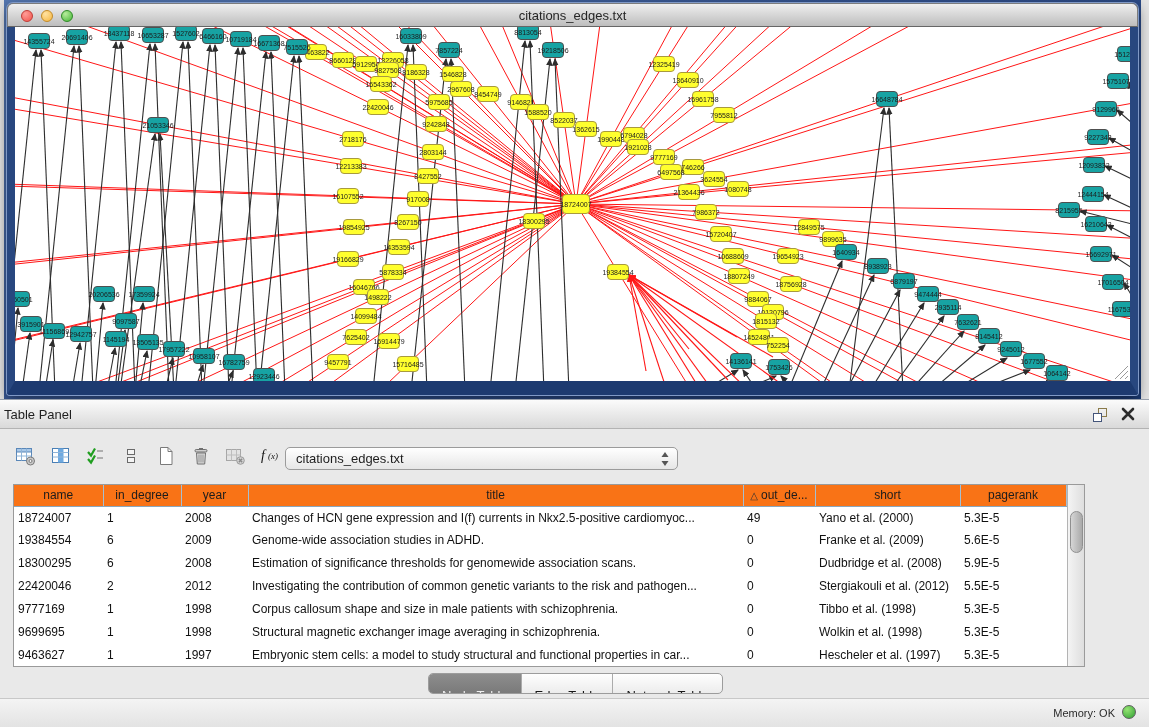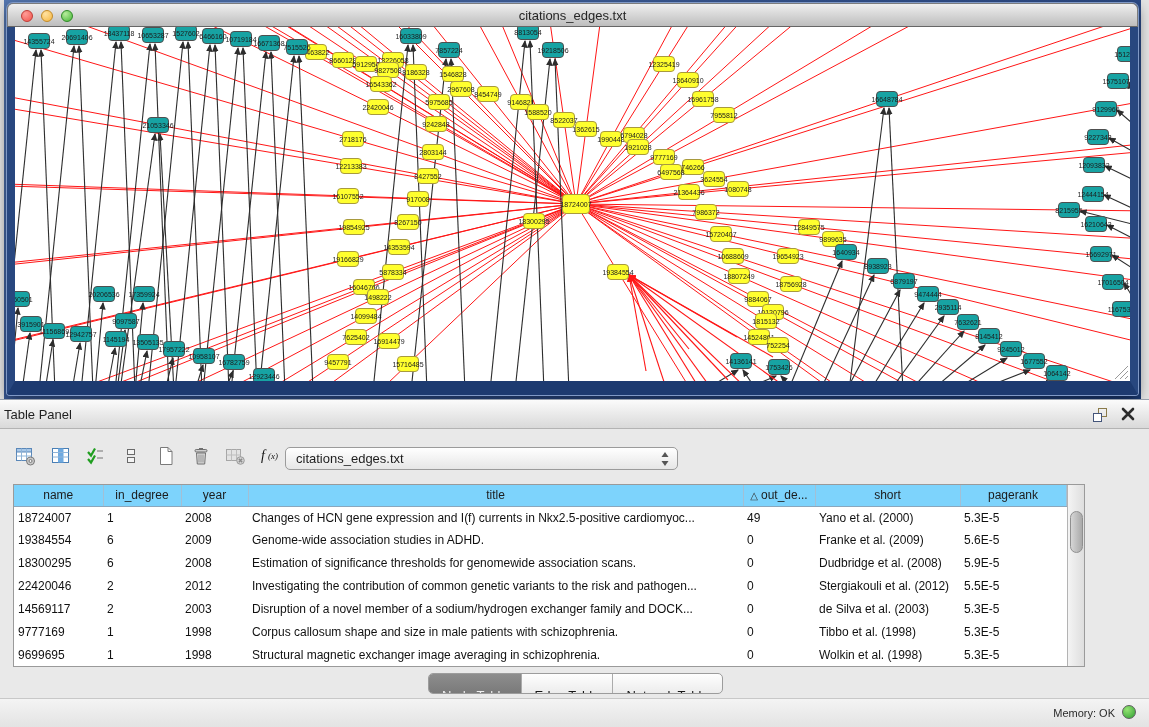--- a/index.html
+++ b/index.html
@@ -68,21 +68,21 @@
     font-size:13px; color:#1d1d1d; line-height:21px; padding-left:10px; cursor:pointer;
   }
   #sel-arrows { position:absolute; right:8px; top:2px; width:10px; height:18px; }
   
   #table-wrap {
     position:absolute; left:13px; top:55px; width:1072px; height:183px;
     border:1px solid #9a9a9a; background:#fff; display:flex;
   }
   table { border-collapse:collapse; table-layout:fixed; width:1052px; }
   th {
-    height:21px; background:#7dd3fc;
+    height:21px; background:#f97316;
     border-right:1px solid #a3bfd4; border-bottom:1px solid #8aa7bd;
     font-size:12px; font-weight:normal; color:#1c1c1c; text-align:center;
     overflow:hidden; white-space:nowrap;
   }
   th .sortg { font-size:10px; margin-right:3px; color:#333; }
   td {
     height:16px; font-size:12px; color:#111;
     padding:0 2px 0 4px; white-space:nowrap; overflow:hidden; text-align:left;
   }
   #vscroll {
@@ -902,44 +902,44 @@
           <tr>
             <td>22420046</td>
             <td>2</td>
             <td>2012</td>
             <td>Investigating the contribution of common genetic variants to the risk and pathogen...</td>
             <td>0</td>
             <td>Stergiakouli et al. (2012)</td>
             <td>5.5E-5</td>
           </tr>
           <tr>
-            <td>14569117</td>
-            <td>2</td>
-            <td>2003</td>
-            <td>Disruption of a novel member of a sodium/hydrogen exchanger family and DOCK...</td>
-            <td>0</td>
-            <td>de Silva et al. (2003)</td>
-            <td>5.3E-5</td>
-          </tr>
-          <tr>
             <td>9777169</td>
             <td>1</td>
             <td>1998</td>
             <td>Corpus callosum shape and size in male patients with schizophrenia.</td>
             <td>0</td>
             <td>Tibbo et al. (1998)</td>
             <td>5.3E-5</td>
           </tr>
           <tr>
             <td>9699695</td>
             <td>1</td>
             <td>1998</td>
             <td>Structural magnetic exchanger image averaging in schizophrenia.</td>
             <td>0</td>
             <td>Wolkin et al. (1998)</td>
+            <td>5.3E-5</td>
+          </tr>
+          <tr>
+            <td>9463627</td>
+            <td>1</td>
+            <td>1997</td>
+            <td>Embryonic stem cells: a model to study structural and functional properties in car...</td>
+            <td>0</td>
+            <td>Hescheler et al. (1997)</td>
             <td>5.3E-5</td>
           </tr>
         </tbody>
     </table>
     <div id="vscroll">
       <div id="vthumb"></div>
     </div>
   </div>
 
   <div id="tabs">

